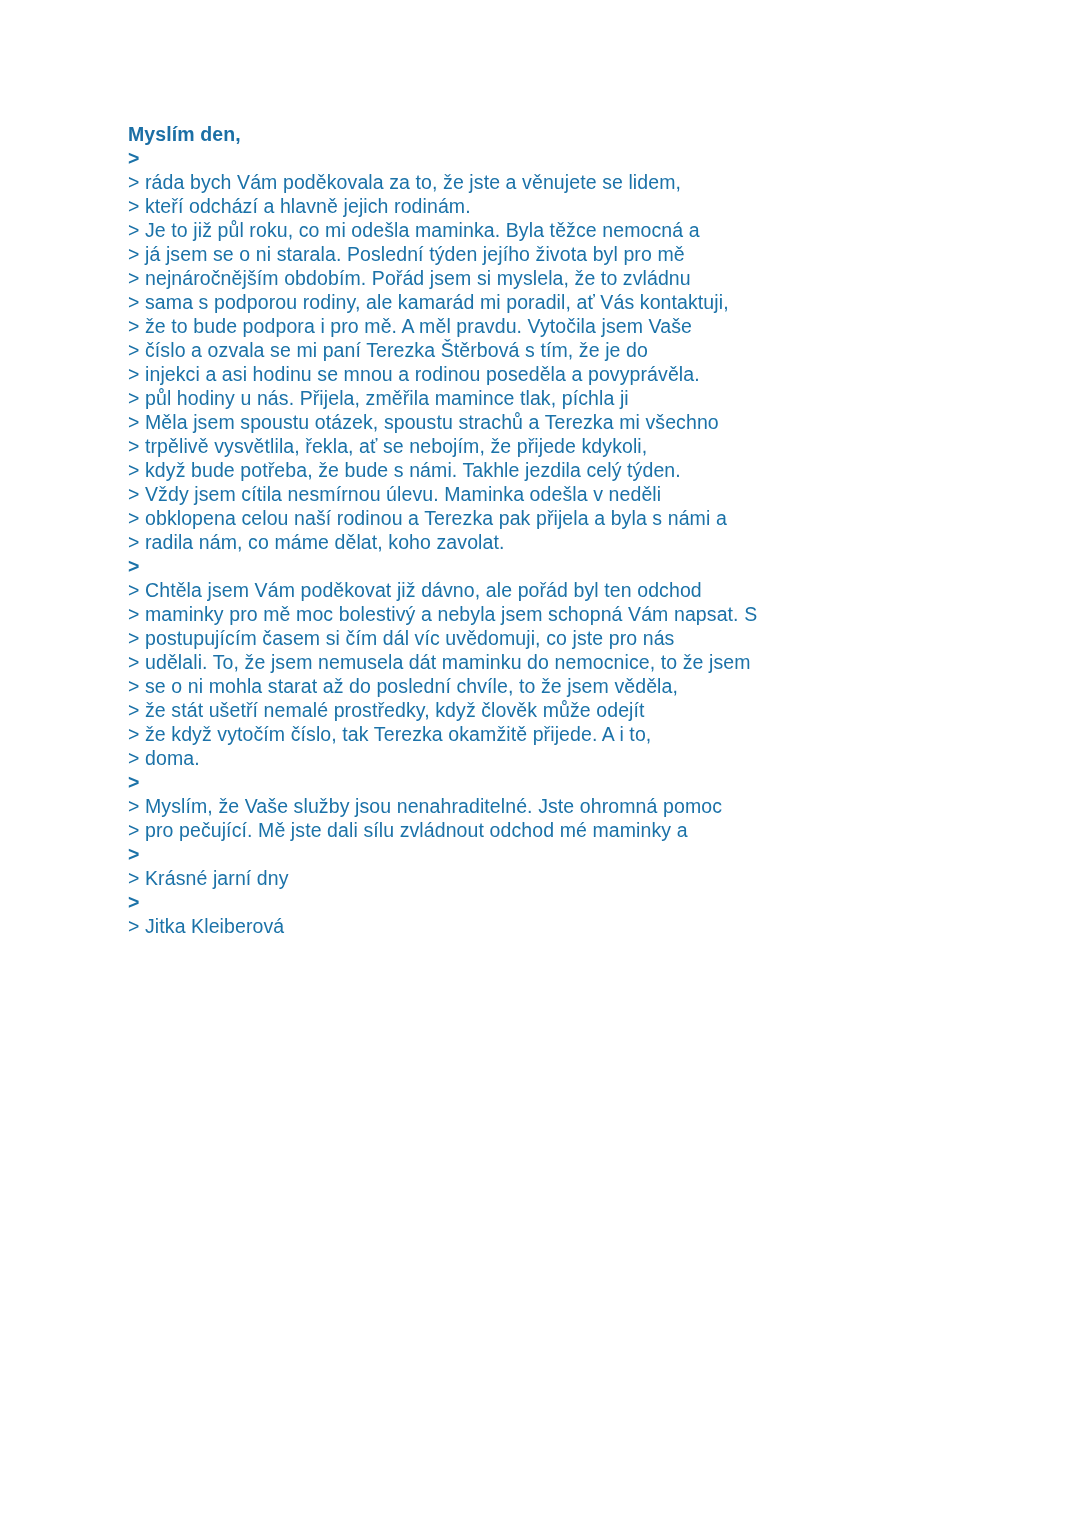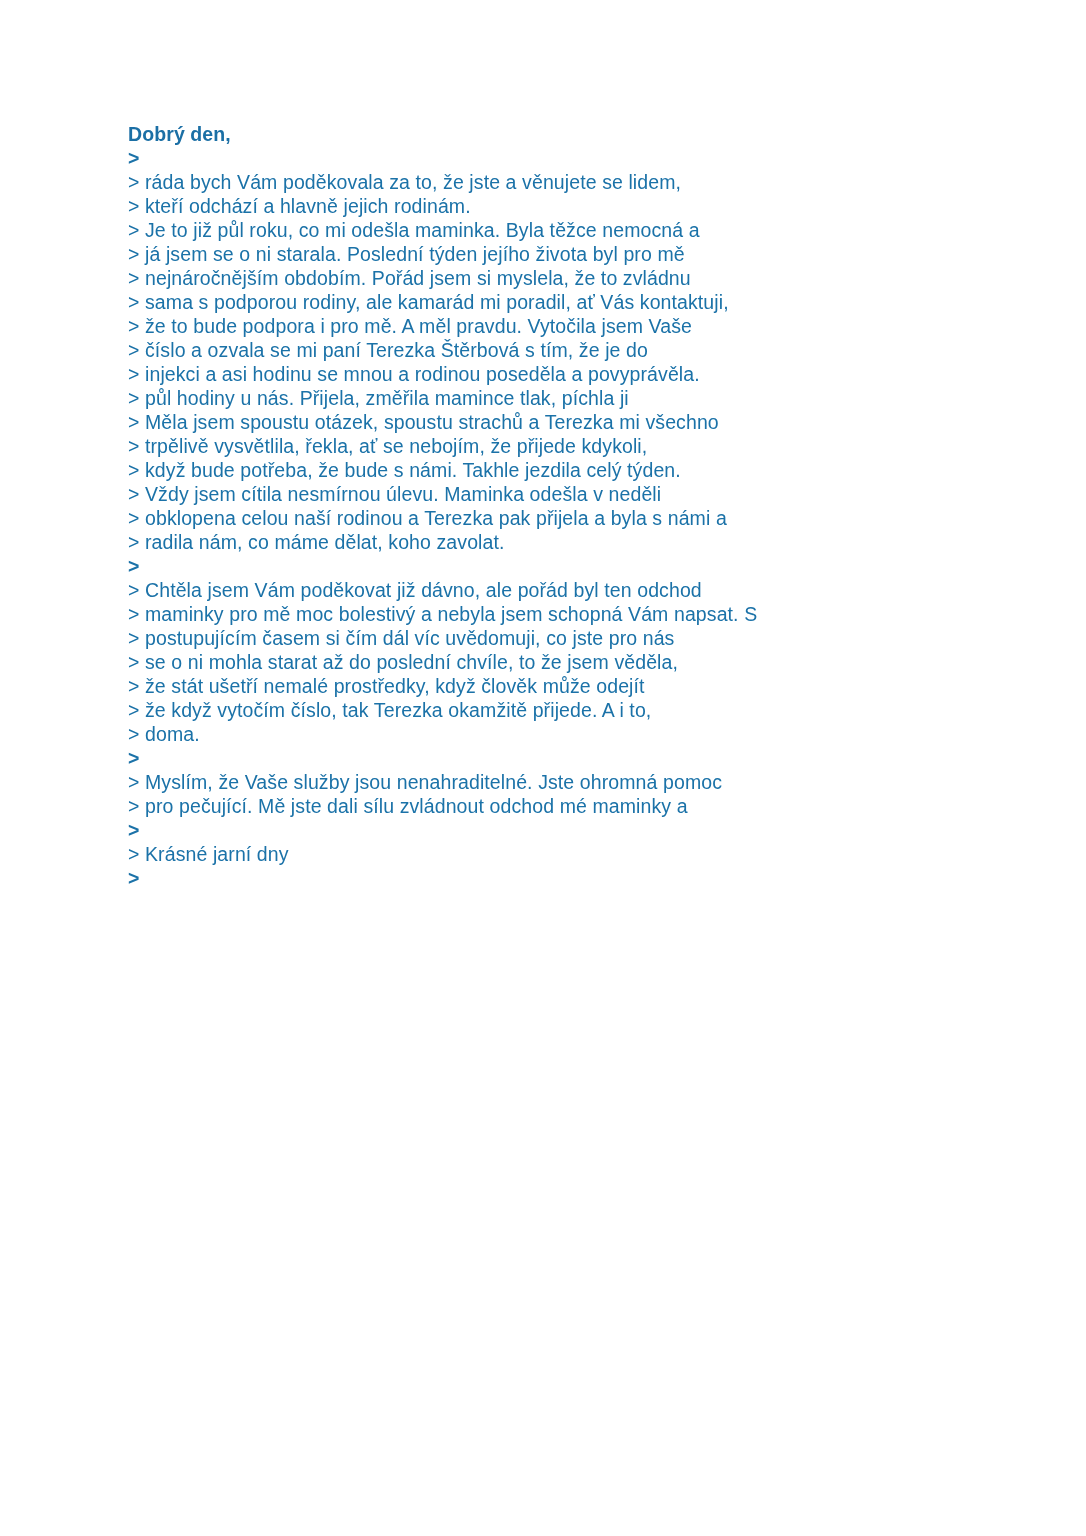--- a/index.html
+++ b/index.html
@@ -35,21 +35,21 @@
   }
   .line.blank-quote {
     font-weight: bold;
   }
 </style>
 </head>
 <body>
 
 <div class="page">
   <div class="letter" id="letter-body">
-      <div class="line greeting">Dobrý den,</div>
+      <div class="line greeting">Myslím den,</div>
       <div class="line blank-quote">&gt;</div>
       <div class="line quote">&gt; ráda bych Vám poděkovala za to, že jste a věnujete se lidem,</div>
       <div class="line quote">&gt; kteří odchází a hlavně jejich rodinám.</div>
       <div class="line quote">&gt; Je to již půl roku, co mi odešla maminka. Byla těžce nemocná a</div>
       <div class="line quote">&gt; já jsem se o ni starala. Poslední týden jejího života byl pro mě</div>
       <div class="line quote">&gt; nejnáročnějším obdobím. Pořád jsem si myslela, že to zvládnu</div>
       <div class="line quote">&gt; sama s podporou rodiny, ale kamarád mi poradil, ať Vás kontaktuji,</div>
       <div class="line quote">&gt; že to bude podpora i pro mě. A měl pravdu. Vytočila jsem Vaše</div>
       <div class="line quote">&gt; číslo a ozvala se mi paní Terezka Štěrbová s tím, že je do</div>
       <div class="line quote">&gt; injekci a asi hodinu se mnou a rodinou poseděla a povyprávěla.</div>
@@ -57,24 +57,26 @@
       <div class="line quote">&gt; Měla jsem spoustu otázek, spoustu strachů a Terezka mi všechno</div>
       <div class="line quote">&gt; trpělivě vysvětlila, řekla, ať se nebojím, že přijede kdykoli,</div>
       <div class="line quote">&gt; když bude potřeba, že bude s námi. Takhle jezdila celý týden.</div>
       <div class="line quote">&gt; Vždy jsem cítila nesmírnou úlevu. Maminka odešla v neděli</div>
       <div class="line quote">&gt; obklopena celou naší rodinou a Terezka pak přijela a byla s námi a</div>
       <div class="line quote">&gt; radila nám, co máme dělat, koho zavolat.</div>
       <div class="line blank-quote">&gt;</div>
       <div class="line quote">&gt; Chtěla jsem Vám poděkovat již dávno, ale pořád byl ten odchod</div>
       <div class="line quote">&gt; maminky pro mě moc bolestivý a nebyla jsem schopná Vám napsat. S</div>
       <div class="line quote">&gt; postupujícím časem si čím dál víc uvědomuji, co jste pro nás</div>
+      <div class="line quote">&gt; udělali. To, že jsem nemusela dát maminku do nemocnice, to že jsem</div>
       <div class="line quote">&gt; se o ni mohla starat až do poslední chvíle, to že jsem věděla,</div>
       <div class="line quote">&gt; že stát ušetří nemalé prostředky, když člověk může odejít</div>
       <div class="line quote">&gt; že když vytočím číslo, tak Terezka okamžitě přijede. A i to,</div>
       <div class="line quote">&gt; doma.</div>
       <div class="line blank-quote">&gt;</div>
       <div class="line quote">&gt; Myslím, že Vaše služby jsou nenahraditelné. Jste ohromná pomoc</div>
       <div class="line quote">&gt; pro pečující. Mě jste dali sílu zvládnout odchod mé maminky a</div>
       <div class="line blank-quote">&gt;</div>
       <div class="line quote">&gt; Krásné jarní dny</div>
       <div class="line blank-quote">&gt;</div>
+      <div class="line quote">&gt; Jitka Kleiberová</div>
     </div>
 </div>
 
 </body></html>

